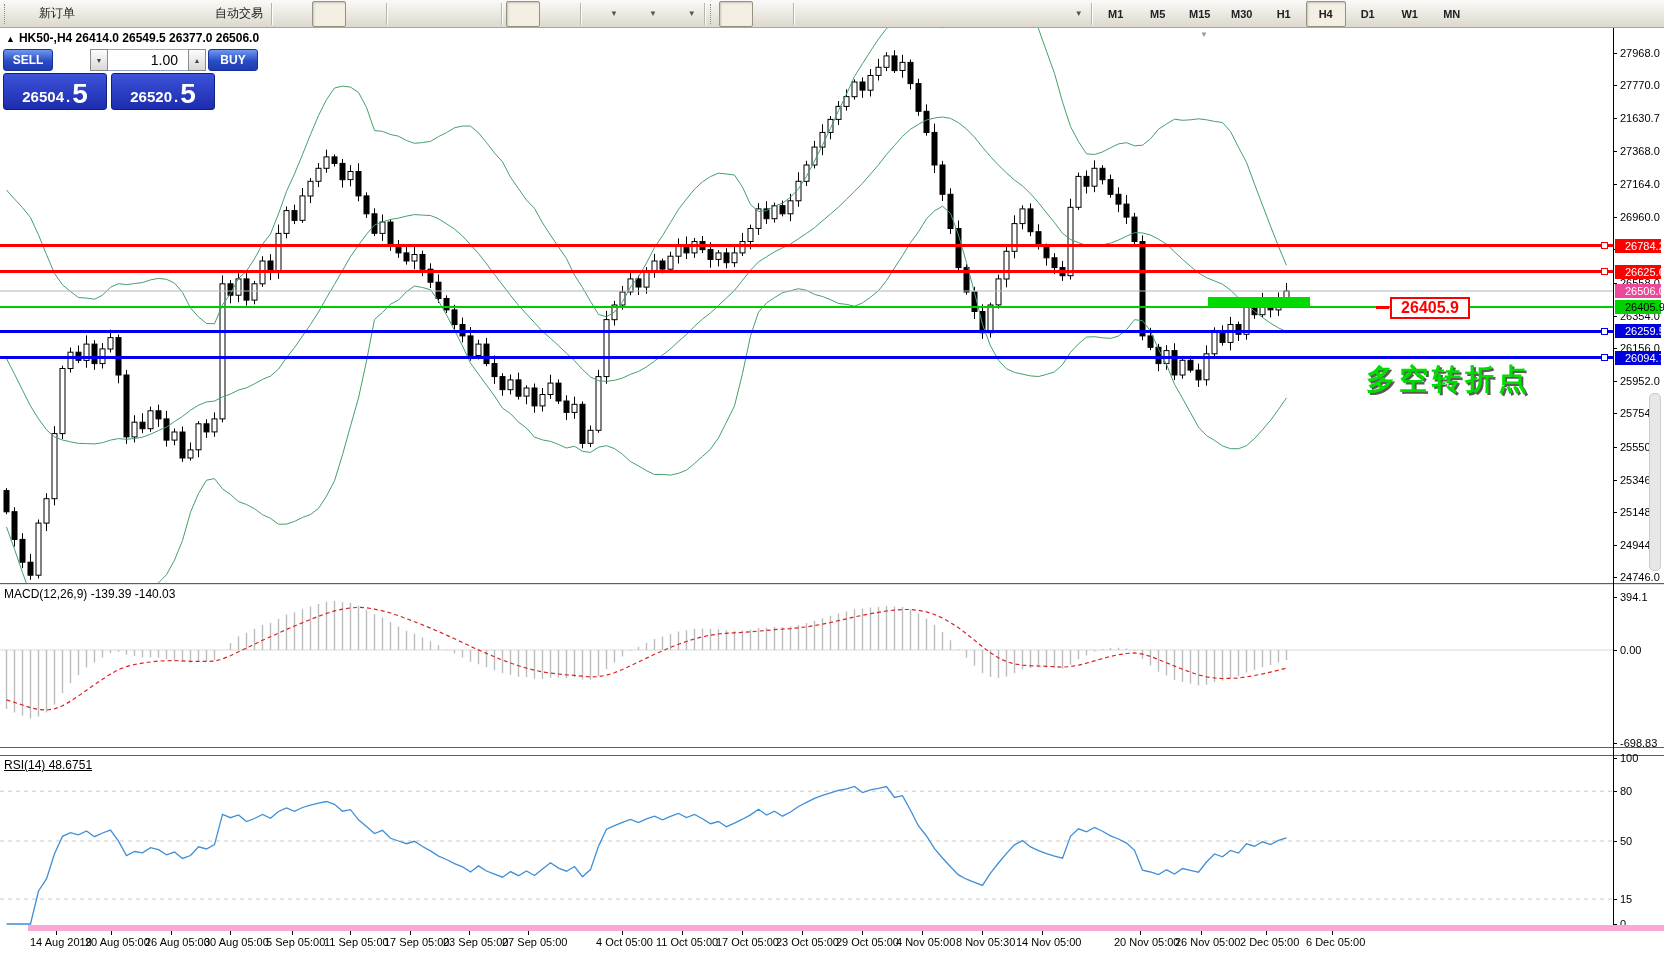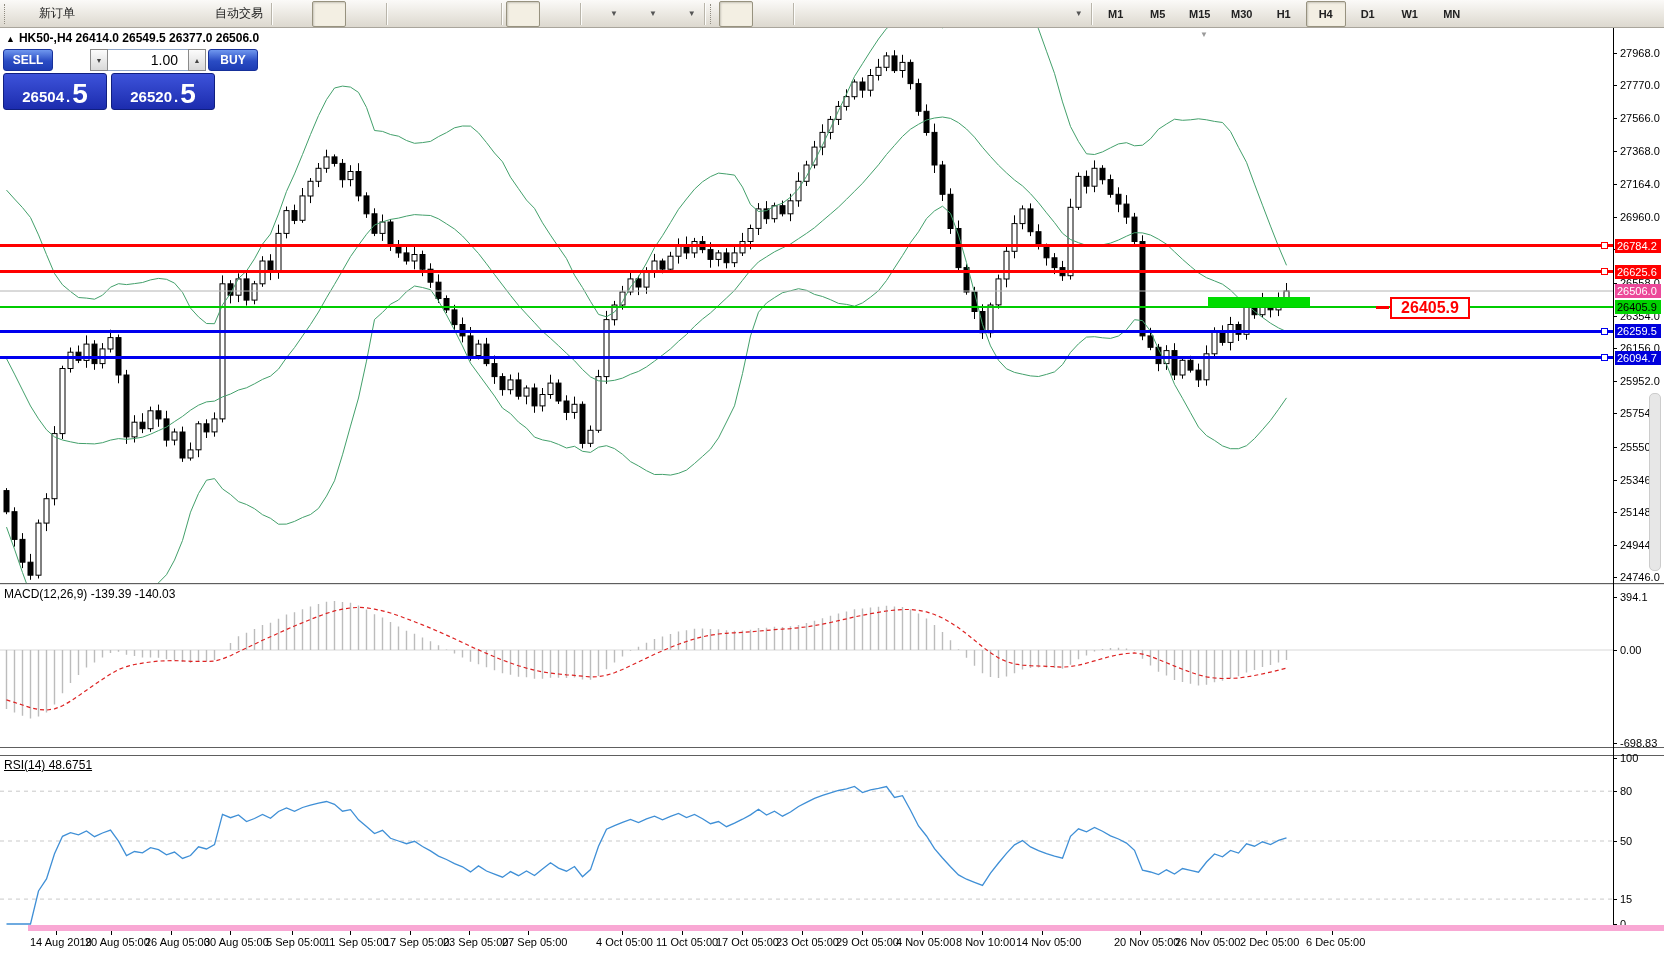--- a/index.html
+++ b/index.html
@@ -32,21 +32,21 @@
   #callout-dash{position:absolute;background:#f00;}
   #annotation{position:absolute;font-size:29px;font-weight:700;color:#00dd00;
      letter-spacing:4px;text-shadow:2px 2px 0 #5a5a5a;white-space:nowrap;}
   #chart-title{position:absolute;left:6px;top:3px;font-size:12px;font-weight:700;color:#000;white-space:nowrap;}
   #chart-title .tri{font-size:9px;margin-right:4px;}
   .ind-label{position:absolute;left:4px;font-size:12px;color:#000;white-space:nowrap;}
   
   #price-axis{position:absolute;left:1613px;top:0;width:51px;height:897px;}
   .ax-dash{position:absolute;left:0;width:4px;height:1px;background:#000;}
   .ax-lbl{position:absolute;left:7px;font-size:11px;color:#000;white-space:nowrap;}
-  .ax-badge{position:absolute;left:2px;width:46px;height:14px;font-size:11px;line-height:14px;padding-left:2px;box-sizing:border-box;}
+  .ax-badge{position:absolute;left:2px;width:46px;height:14px;font-size:11px;line-height:14px;padding-left:10px;box-sizing:border-box;}
   
   #date-axis{position:absolute;left:0;top:897px;width:1664px;height:16px;border-top:6px solid #f9a8d4;box-sizing:border-box;margin-left:28px;}
   .dt-tick{position:absolute;top:0;width:1px;height:4px;background:#000;}
   .dt-lbl{position:absolute;top:5px;font-size:11px;color:#000;white-space:nowrap;}
   
   #order-panel{position:absolute;left:3px;top:21px;width:212px;}
   .op-row{display:flex;height:22px;}
   .op-btn{flex:0 0 48px;border:1px solid #16309a;border-radius:3px;color:#fff;font-size:12px;font-weight:700;
      background:linear-gradient(#6f97ee,#2a4cc4 55%,#1d3cb4);display:flex;align-items:center;justify-content:center;}
   .vol-wrap{display:flex;flex:1;margin:0 2px;padding-left:35px;}
@@ -545,20 +545,21 @@
         <div class="hline" style="top: 278.3px; width: 1613px; height: 2px; background: rgb(0, 204, 0);"></div>
         <div class="hline" style="top: 301.6px; width: 1613px; height: 3px; background: rgb(0, 0, 238);"></div>
         <div class="hline-handle" style="left: 1601px; top: 299.6px; border: 1px solid rgb(0, 0, 238);"></div>
         <div class="hline" style="top: 328.4px; width: 1613px; height: 3px; background: rgb(0, 0, 238);"></div>
         <div class="hline-handle" style="left: 1601px; top: 326.4px; border: 1px solid rgb(0, 0, 238);"></div>
       </div>
 
     <div id="highlight-rect" style="left: 1208px; top: 269px; width: 102px; height: 10px; background: rgb(0, 220, 0);"></div>
     <div id="callout-dash" style="left: 1376px; top: 278px; width: 13px; height: 3px; background: rgb(255, 0, 0);"></div>
     <div id="price-callout" style="left: 1390px; top: 269px; width: 76px; height: 18px;">26405.9</div>
+    <div id="annotation" style="left: 1366px; top: 332px;">多空转折点</div>
 
     <div class="hsep" style="top:555px;height:2px;border-top:1px solid #5e5e5e;border-bottom:1px solid #e2e2e2;box-sizing:border-box;"></div>
     <svg id="macd-svg" width="1613" height="162" style="top:557px;">
         <line x1="0" y1="65" x2="1613" y2="65" stroke="#d8d8d8" stroke-width="1"></line>
         <path d="M6.5 65V124.1M14.5 65V127.4M22.5 65V130.8M30.5 65V133.5M38.5 65V131.4M46.5 65V127.5M54.5 65V119.4M62.5 65V108.2M70.5 65V97.9M78.5 65V89.9M86.5 65V82.4M94.5 65V77.5M102.5 65V72.6M110.5 65V67.9M118.5 65V66.7M126.5 65V69.7M134.5 65V71.1M142.5 65V72.6M150.5 65V72.4M158.5 65V72.8M166.5 65V74.3M174.5 65V74.9M182.5 65V77.0M190.5 65V77.9M198.5 65V76.8M206.5 65V76.3M214.5 65V75.0M222.5 65V65.0M230.5 65V57.9M238.5 65V51.3M246.5 65V47.7M254.5 65V44.1M262.5 65V39.9M270.5 65V37.7M278.5 65V33.8M286.5 65V29.5M294.5 65V27.2M302.5 65V24.3M310.5 65V21.5M318.5 65V18.9M326.5 65V16.7M334.5 65V15.9M342.5 65V17.0M350.5 65V17.8M358.5 65V20.6M366.5 65V24.4M374.5 65V29.2M382.5 65V32.6M390.5 65V37.1M398.5 65V41.5M406.5 65V45.7M414.5 65V48.8M422.5 65V52.4M430.5 65V56.2M438.5 65V60.3M446.5 65V64.4M454.5 65V68.5M462.5 65V72.4M470.5 65V76.7M478.5 65V79.2M486.5 65V82.3M494.5 65V85.3M502.5 65V88.3M510.5 65V89.8M518.5 65V91.7M526.5 65V92.3M534.5 65V93.7M542.5 65V93.7M550.5 65V92.7M558.5 65V92.7M566.5 65V93.1M574.5 65V92.6M582.5 65V94.5M590.5 65V94.7M598.5 65V91.1M606.5 65V84.2M614.5 65V77.6M622.5 65V71.5M630.5 65V65.8M638.5 65V61.8M646.5 65V57.8M654.5 65V54.0M662.5 65V51.6M670.5 65V49.1M678.5 65V46.5M686.5 65V45.3M694.5 65V43.8M702.5 65V43.4M710.5 65V44.0M718.5 65V44.2M726.5 65V45.3M734.5 65V45.7M742.5 65V45.5M750.5 65V44.8M758.5 65V43.1M766.5 65V42.7M774.5 65V41.8M782.5 65V41.9M790.5 65V41.3M798.5 65V39.9M806.5 65V38.0M814.5 65V35.7M822.5 65V33.2M830.5 65V30.8M838.5 65V28.5M846.5 65V26.4M854.5 65V24.3M862.5 65V23.6M870.5 65V22.6M878.5 65V21.7M886.5 65V20.8M894.5 65V21.6M902.5 65V22.1M910.5 65V24.4M918.5 65V28.5M926.5 65V33.5M934.5 65V39.9M942.5 65V47.1M950.5 65V55.2M958.5 65V64.2M966.5 65V72.8M974.5 65V80.8M982.5 65V88.2M990.5 65V92.0M998.5 65V92.9M1006.5 65V91.6M1014.5 65V88.3M1022.5 65V84.6M1030.5 65V83.0M1038.5 65V82.4M1046.5 65V82.5M1054.5 65V83.1M1062.5 65V83.8M1070.5 65V79.7M1078.5 65V74.3M1086.5 65V70.6M1094.5 65V66.5M1102.5 65V64.0M1110.5 65V63.0M1118.5 65V62.8M1126.5 65V63.6M1134.5 65V65.8M1142.5 65V73.8M1150.5 65V80.6M1158.5 65V86.8M1166.5 65V90.6M1174.5 65V94.9M1182.5 65V96.9M1190.5 65V98.8M1198.5 65V100.5M1206.5 65V99.8M1214.5 65V97.3M1222.5 65V95.8M1230.5 65V93.0M1238.5 65V91.2M1246.5 65V87.6M1254.5 65V85.1M1262.5 65V82.1M1270.5 65V80.0M1278.5 65V77.5M1286.5 65V74.9" stroke="#bcbcbc" stroke-width="1.4" fill="none"></path>
         <path d="M6.5 114.9L14.5 117.4L22.5 120.0L30.5 122.7L38.5 124.5L46.5 125.1L54.5 123.9L62.5 120.8L70.5 116.2L78.5 110.9L86.5 105.2L94.5 99.7L102.5 94.3L110.5 89.0L118.5 84.5L126.5 81.6L134.5 79.5L142.5 78.1L150.5 77.0L158.5 76.1L166.5 75.8L174.5 75.6L182.5 75.9L190.5 76.3L198.5 76.4L206.5 76.4L214.5 76.1L222.5 73.9L230.5 70.7L238.5 66.8L246.5 63.0L254.5 59.2L262.5 55.3L270.5 51.8L278.5 48.2L286.5 44.5L294.5 41.0L302.5 37.7L310.5 34.4L318.5 31.3L326.5 28.4L334.5 25.9L342.5 24.1L350.5 22.9L358.5 22.4L366.5 22.8L374.5 24.1L382.5 25.8L390.5 28.0L398.5 30.7L406.5 33.7L414.5 36.7L422.5 39.9L430.5 43.1L438.5 46.6L446.5 50.1L454.5 53.8L462.5 57.5L470.5 61.4L478.5 64.9L486.5 68.4L494.5 71.8L502.5 75.1L510.5 78.0L518.5 80.8L526.5 83.1L534.5 85.2L542.5 86.9L550.5 88.1L558.5 89.0L566.5 89.8L574.5 90.4L582.5 91.2L590.5 91.9L598.5 91.7L606.5 90.2L614.5 87.7L622.5 84.5L630.5 80.7L638.5 77.0L646.5 73.1L654.5 69.3L662.5 65.8L670.5 62.4L678.5 59.2L686.5 56.5L694.5 53.9L702.5 51.8L710.5 50.2L718.5 49.0L726.5 48.3L734.5 47.8L742.5 47.3L750.5 46.8L758.5 46.1L766.5 45.4L774.5 44.7L782.5 44.1L790.5 43.6L798.5 42.8L806.5 41.9L814.5 40.6L822.5 39.2L830.5 37.5L838.5 35.7L846.5 33.8L854.5 31.9L862.5 30.3L870.5 28.7L878.5 27.3L886.5 26.0L894.5 25.1L902.5 24.5L910.5 24.5L918.5 25.3L926.5 26.9L934.5 29.5L942.5 33.0L950.5 37.5L958.5 42.8L966.5 48.8L974.5 55.2L982.5 61.8L990.5 67.8L998.5 72.9L1006.5 76.6L1014.5 79.0L1022.5 80.1L1030.5 80.7L1038.5 81.0L1046.5 81.3L1054.5 81.7L1062.5 82.1L1070.5 81.6L1078.5 80.2L1086.5 78.2L1094.5 75.9L1102.5 73.5L1110.5 71.4L1118.5 69.7L1126.5 68.5L1134.5 67.9L1142.5 69.1L1150.5 71.4L1158.5 74.5L1166.5 77.7L1174.5 81.1L1182.5 84.3L1190.5 87.2L1198.5 89.9L1206.5 91.9L1214.5 93.0L1222.5 93.5L1230.5 93.4L1238.5 93.0L1246.5 91.9L1254.5 90.5L1262.5 88.9L1270.5 87.1L1278.5 85.2L1286.5 83.1" stroke="#dd2222" stroke-width="1.2" fill="none" stroke-dasharray="4 3"></path>
       </svg>
     <div class="ind-label" style="top:559px;">MACD(12,26,9) -139.39 -140.03</div>
 
     <div class="hsep" style="top:719px;height:9px;border-top:1px solid #5e5e5e;border-bottom:1px solid #5e5e5e;box-sizing:border-box;"></div>
@@ -571,21 +572,21 @@
     <div class="ind-label" style="top:730px;text-decoration:underline;">RSI(14) 48.6751</div>
 
     <div class="panel-border-right"></div>
 
     <div id="price-axis">
         <div class="ax-dash" style="top:25px"></div>
         <div class="ax-lbl" style="top:19px">27968.0</div>
         <div class="ax-dash" style="top:57px"></div>
         <div class="ax-lbl" style="top:51px">27770.0</div>
         <div class="ax-dash" style="top:90px"></div>
-        <div class="ax-lbl" style="top:84px">27566.0</div>
+        <div class="ax-lbl" style="top:84px">21630.7</div>
         <div class="ax-dash" style="top:123px"></div>
         <div class="ax-lbl" style="top:117px">27368.0</div>
         <div class="ax-dash" style="top:156px"></div>
         <div class="ax-lbl" style="top:150px">27164.0</div>
         <div class="ax-dash" style="top:189px"></div>
         <div class="ax-lbl" style="top:183px">26960.0</div>
         <div class="ax-dash" style="top:221px"></div>
         <div class="ax-lbl" style="top:215px">26762.0</div>
         <div class="ax-dash" style="top:255px"></div>
         <div class="ax-lbl" style="top:249px">26558.0</div>
@@ -656,21 +657,21 @@
         <div class="dt-lbl" style="left:628px">11 Oct 05:00</div>
         <div class="dt-tick" style="left:714px"></div>
         <div class="dt-lbl" style="left:688px">17 Oct 05:00</div>
         <div class="dt-tick" style="left:774px"></div>
         <div class="dt-lbl" style="left:748px">23 Oct 05:00</div>
         <div class="dt-tick" style="left:834px"></div>
         <div class="dt-lbl" style="left:808px">29 Oct 05:00</div>
         <div class="dt-tick" style="left:894px"></div>
         <div class="dt-lbl" style="left:868px">4 Nov 05:00</div>
         <div class="dt-tick" style="left:954px"></div>
-        <div class="dt-lbl" style="left:928px">8 Nov 10:00</div>
+        <div class="dt-lbl" style="left:928px">8 Nov 05:30</div>
         <div class="dt-tick" style="left:1014px"></div>
         <div class="dt-lbl" style="left:988px">14 Nov 05:00</div>
         <div class="dt-tick" style="left:1112px"></div>
         <div class="dt-lbl" style="left:1086px">20 Nov 05:00</div>
         <div class="dt-tick" style="left:1173px"></div>
         <div class="dt-lbl" style="left:1147px">26 Nov 05:00</div>
         <div class="dt-tick" style="left:1238px"></div>
         <div class="dt-lbl" style="left:1212px">2 Dec 05:00</div>
         <div class="dt-tick" style="left:1304px"></div>
         <div class="dt-lbl" style="left:1278px">6 Dec 05:00</div>

